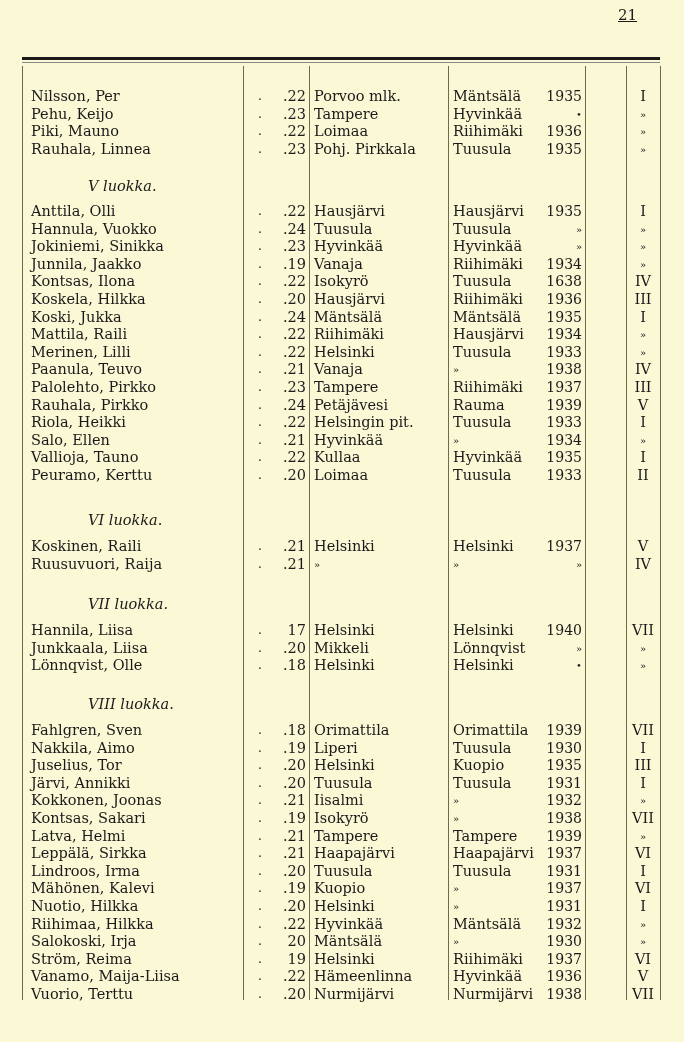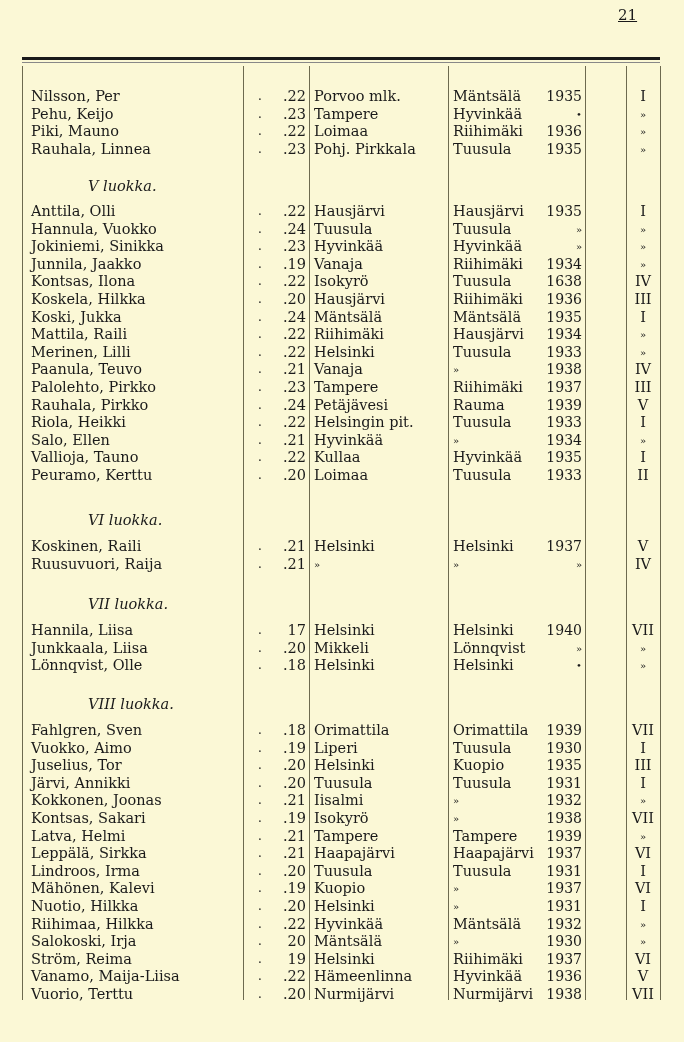--- a/index.html
+++ b/index.html
@@ -275,21 +275,21 @@
       <span class="c-dot">.</span>
       <span class="c-name">Fahlgren, Sven</span>
       <span class="c-age">.18</span>
       <span class="c-birth">Orimattila</span>
       <span class="c-res">Orimattila</span>
       <span class="c-year">1939</span>
       <span class="c-cls">VII</span>
     </div>
     <div class="row" style="top: 739.6px;">
       <span class="c-dot">.</span>
-      <span class="c-name">Vuokko, Aimo</span>
+      <span class="c-name">Nakkila, Aimo</span>
       <span class="c-age">.19</span>
       <span class="c-birth">Liperi</span>
       <span class="c-res">Tuusula</span>
       <span class="c-year">1930</span>
       <span class="c-cls">I</span>
     </div>
     <div class="row" style="top: 757.2px;">
       <span class="c-dot">.</span>
       <span class="c-name">Juselius, Tor</span>
       <span class="c-age">.20</span>

